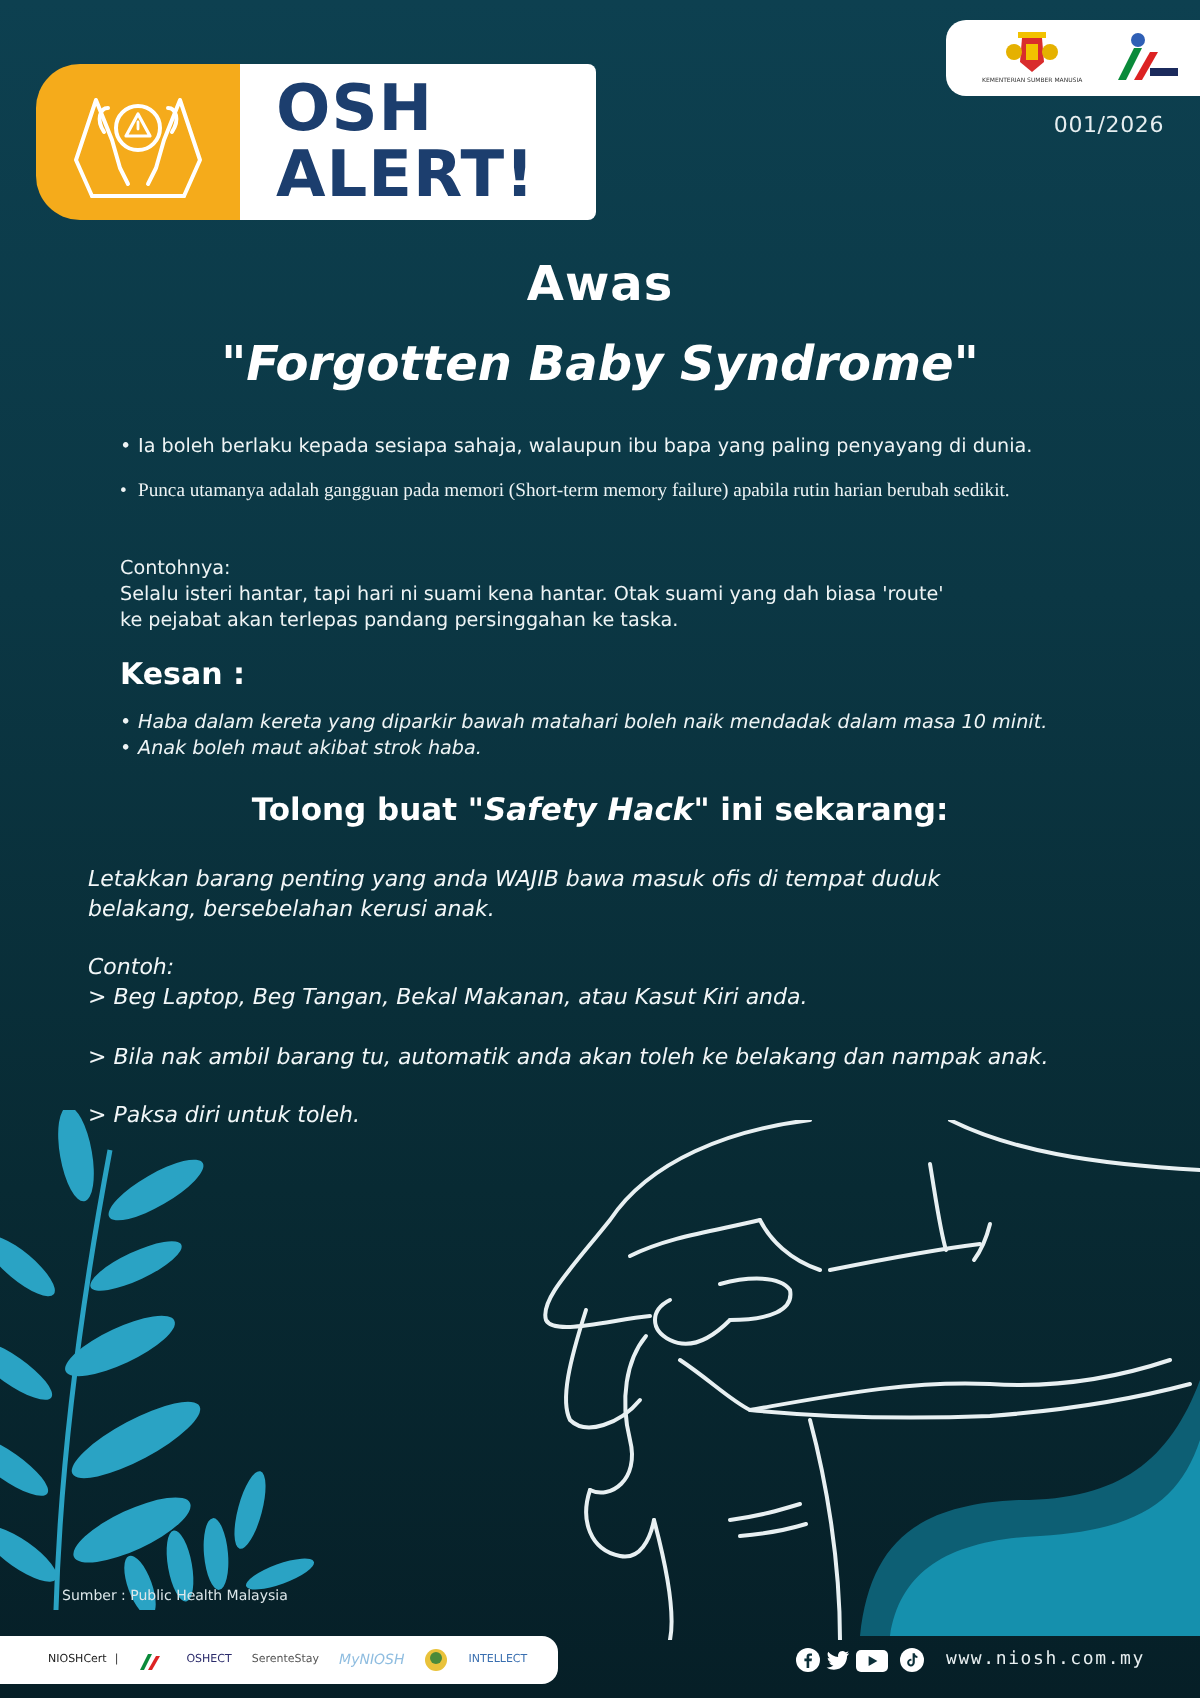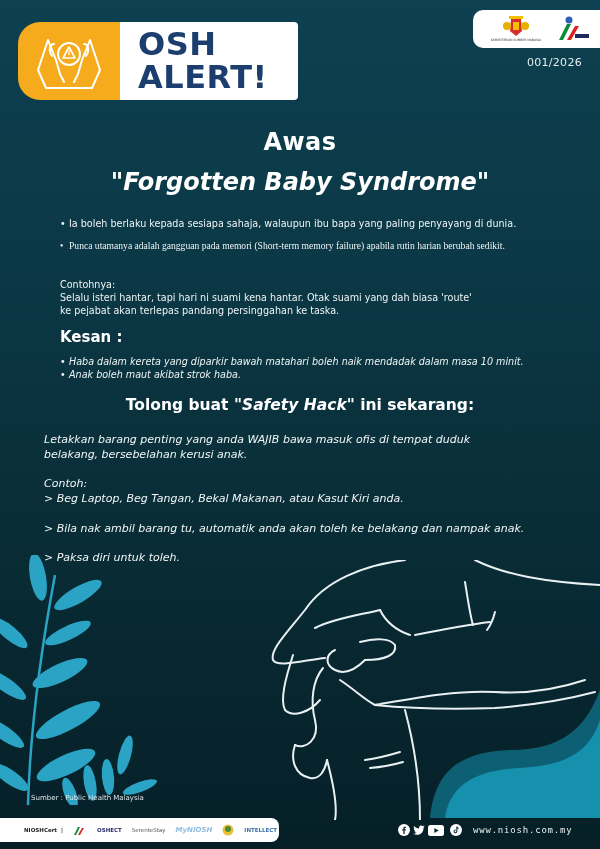--- a/index.html
+++ b/index.html
@@ -7,21 +7,21 @@
     body {
       font-family: "DejaVu Sans", sans-serif;
       background: linear-gradient(180deg, #0d4050 0%, #0b3744 35%, #082a33 70%, #061f27 100%);
       color: #ffffff;
       position: relative;
     }
     .poster { position: absolute; inset: 0; width: 600px; height: 849px; overflow: hidden; }
 
     
     .badge {
-      position: absolute; left: 18px; top: 22px; width: 280px; height: 78px;
+      position: absolute; left: 18px; top: 32px; width: 280px; height: 78px;
       display: flex; border-radius: 22px 4px 4px 22px; overflow: hidden; justify-content: space-between;
     }
     .badge-icon {
       width: 102px; height: 78px; background: #f5ab1b;
       display: flex; align-items: center; justify-content: center;
     }
     .badge-text {
       flex: 1; background: #ffffff; padding: 6px 0 0 18px;
       color: #1c3e6e; font-family: "DejaVu Sans", sans-serif; font-weight: bold;
       font-size: 32px; line-height: 33px; letter-spacing: 0.5px;
@@ -77,21 +77,21 @@
     .source {
       position: absolute; left: 31px; top: 794px; font-size: 7px; color: #dde7ea;
     }
 
     .footer-logos {
       position: absolute; left: 0; top: 818px; width: 279px; height: 24px;
       background: #ffffff; border-radius: 0 8px 8px 0;
       display: flex; align-items: center; padding-left: 24px; gap: 10px;
       font-size: 5.5px; color: #333;
     }
-    .fl { font-weight: bold; white-space: nowrap; }
+    .fl { font-weight: normal; white-space: nowrap; }
 
     .social {
       position: absolute; left: 398px; top: 824px; display: flex; align-items: center; gap: 3px;
     }
     .soc-icon { width: 12px; height: 12px; display: inline-flex; align-items: center; justify-content: center; }
     .site { font-size: 9px; color: #e8eff1; letter-spacing: 0.8px; margin-left: 8px; font-family: "DejaVu Sans Mono", monospace; }
 
     svg { display: block; }
   </style>
 </head>

